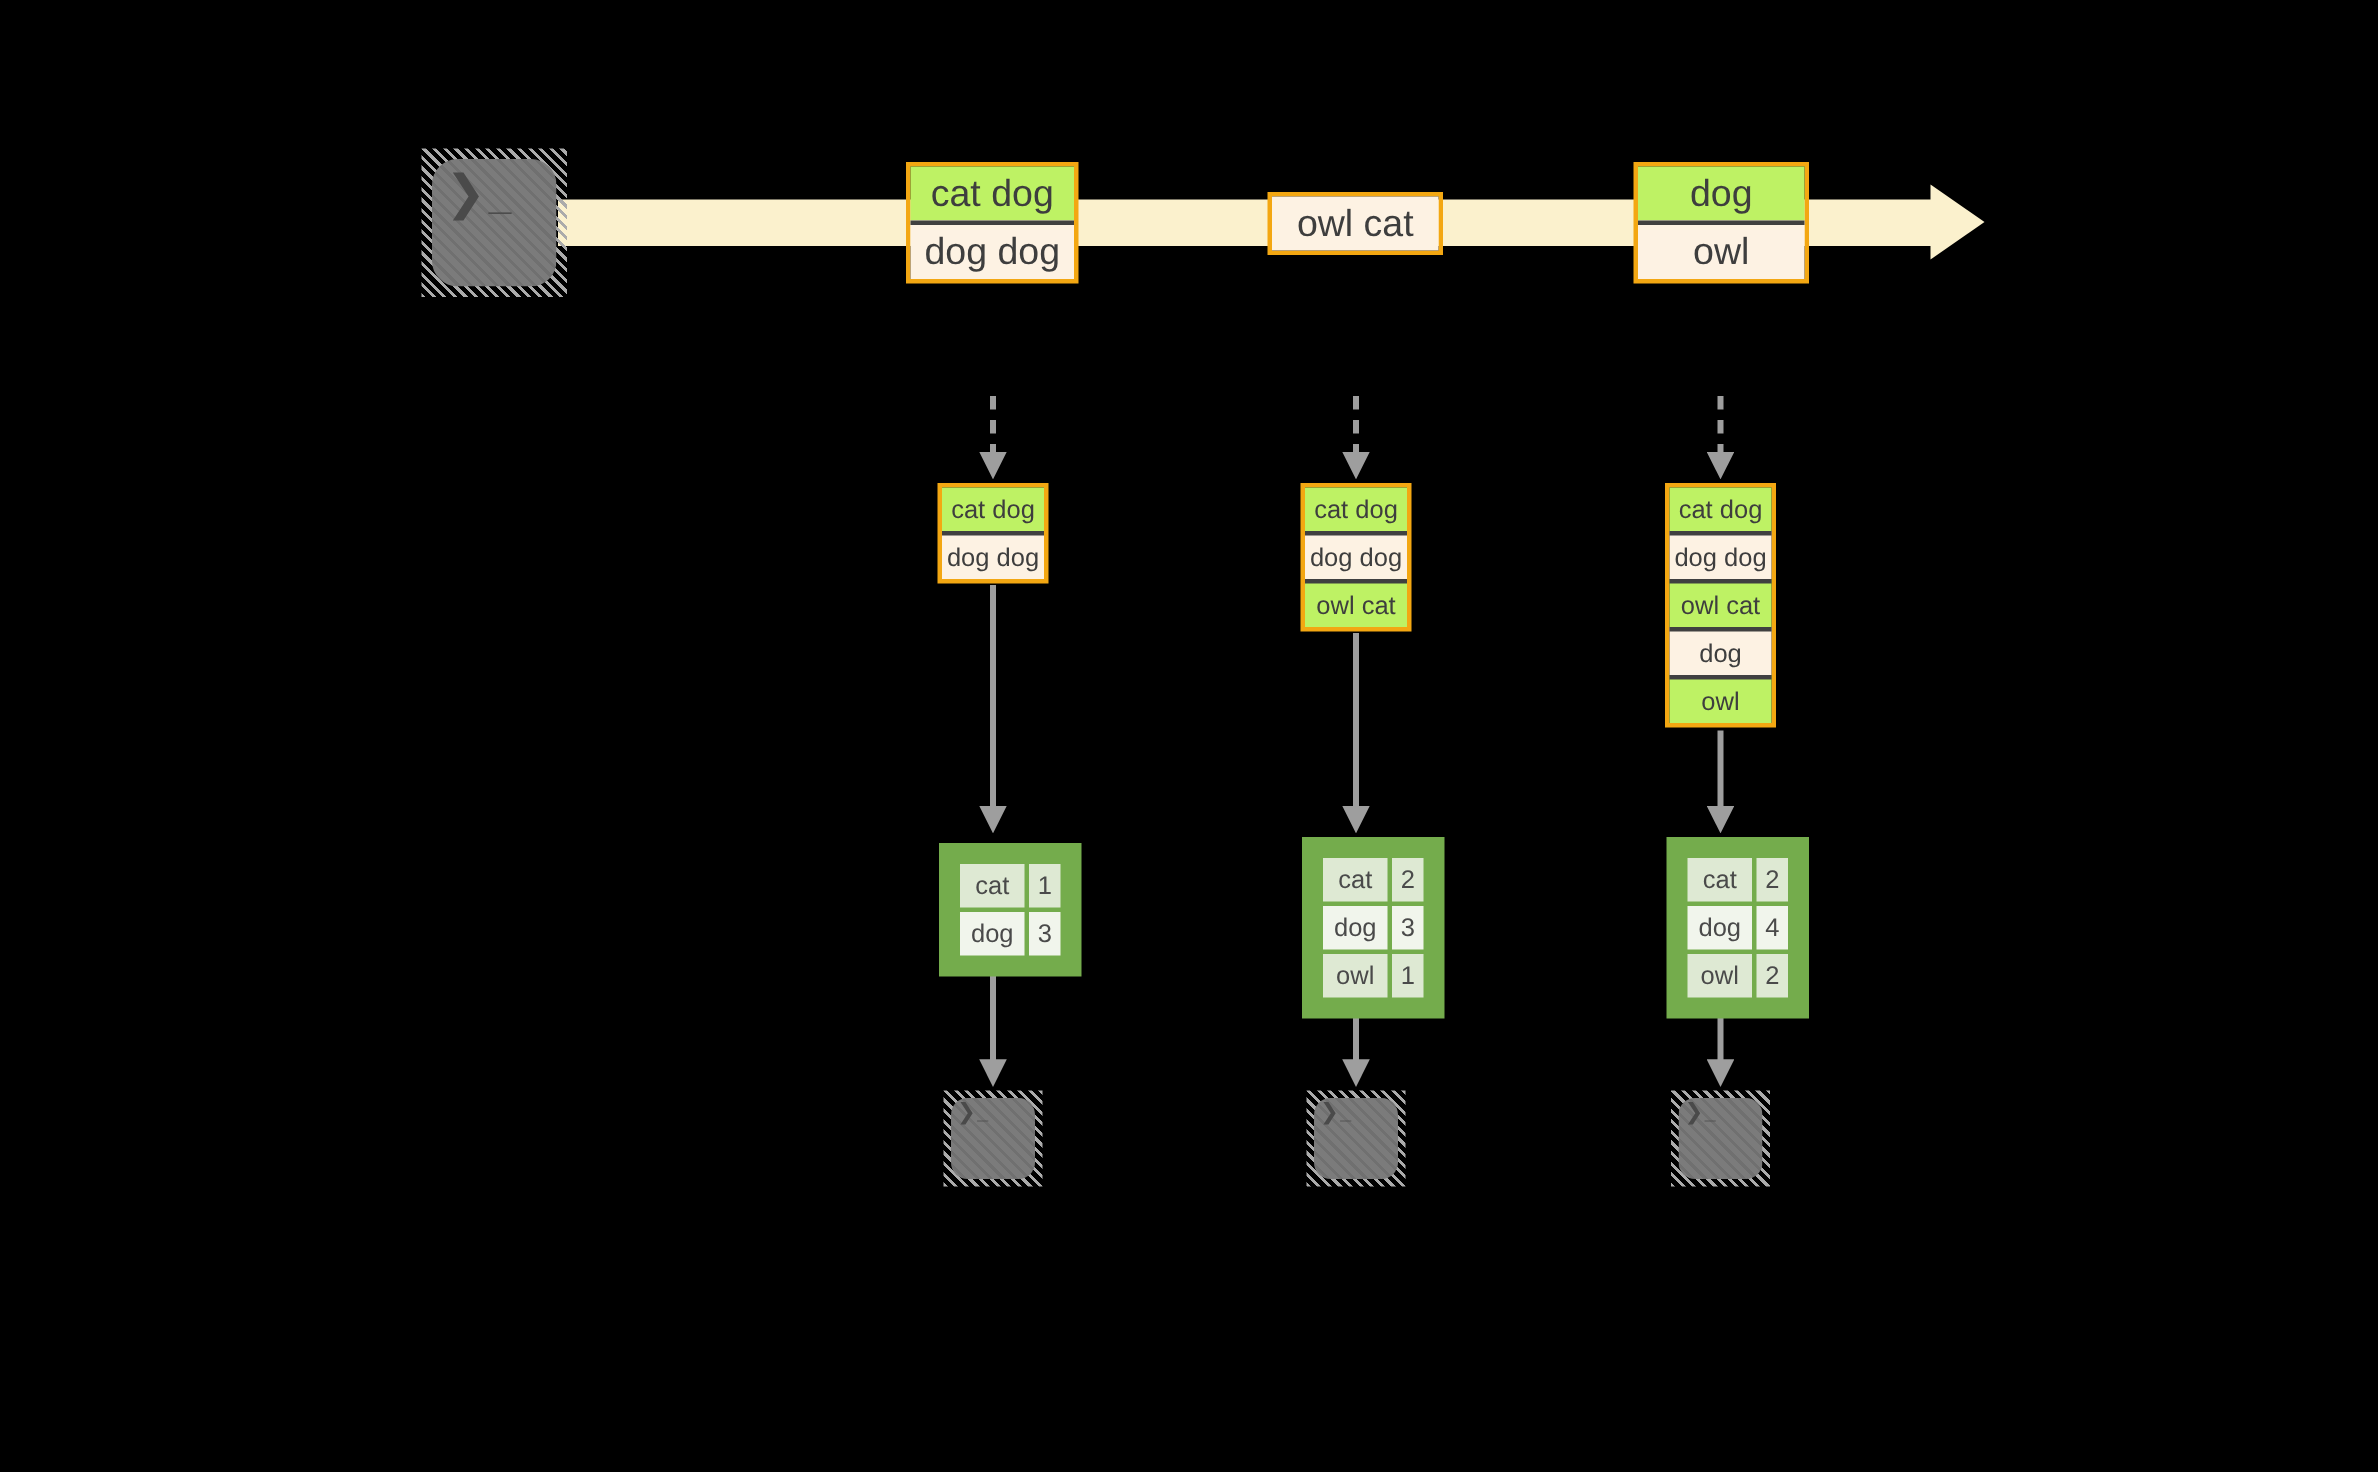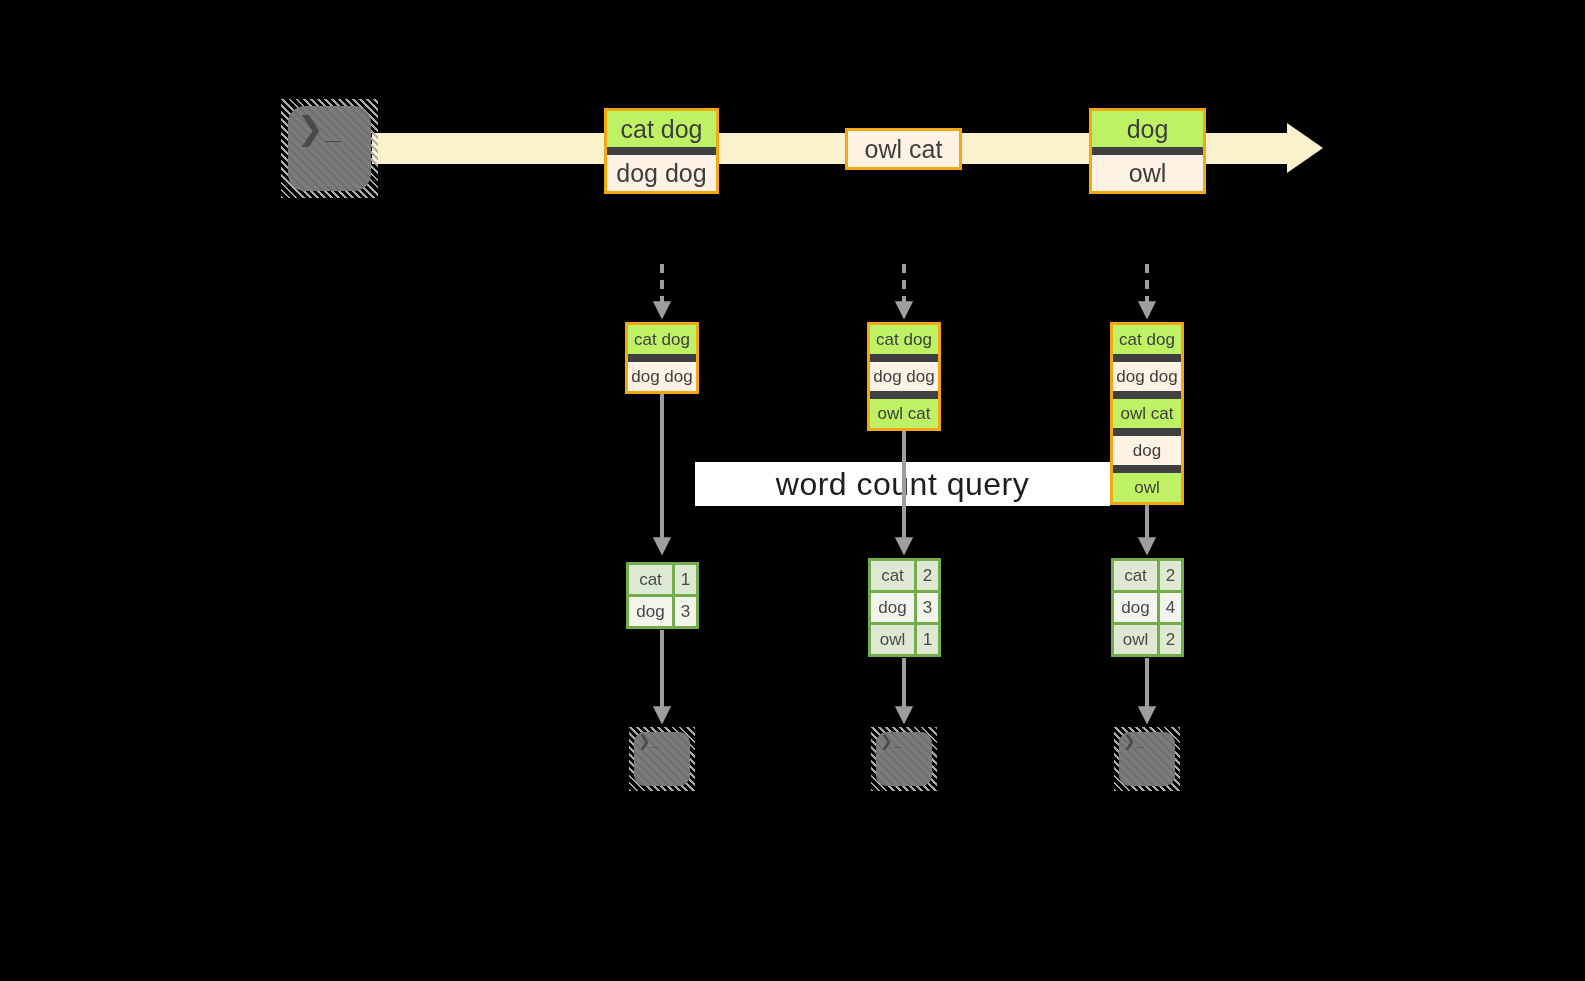--- a/index.html
+++ b/index.html
@@ -14,34 +14,34 @@
                  background:#FBF1CD; z-index:1; }
   .stream-head { position:absolute; left:1287px; top:123px; width:0; height:0; z-index:1;
                  border-left:36px solid #FBF1CD;
                  border-top:25px solid transparent; border-bottom:25px solid transparent; }
 
   
   .obox { position:absolute; border:3px solid #F3A712; z-index:3;
           display:flex; flex-direction:column; }
   .obox .row { display:flex; align-items:center; justify-content:center;
                color:#3E3E3E; }
-  .obox .row + .row { border-top:8px solid #404040; }
+  .obox .row + .row { border-top:3px solid #404040; }
   .row.dark  { background:#bef264; }
   .row.light { background:#FDF2E3; }
   .stream-box .row { height:36px; font-size:25px; }
   .state-box  .row { height:29px; font-size:17px; }
 
   
   .query-band { position:absolute; left:695px; top:462px; width:415px; height:44px;
                 background:#FFFFFF; z-index:1;
                 display:flex; align-items:center; justify-content:center; }
   .query-band span { font-size:32px; font-weight:300; color:#1E1E1E; letter-spacing:0.5px; }
 
   
-  .gtable { position:absolute; z-index:3; background:#74AC4C; padding:3px;
+  .gtable { position:absolute; z-index:3; background:#74AC4C; padding:14px;
             display:grid; grid-template-columns:43px 21px; gap:3px; }
   .gcell { height:29px; display:flex; align-items:center; justify-content:center;
            font-size:17px; color:#4A4A4A; }
   .gcell.light { background:#DEE9D3; }
   .gcell.white { background:#F1F5EC; }
 
   
   .term { position:absolute; z-index:3; }
   .term-hatch { position:absolute; inset:0;
     background:repeating-linear-gradient(45deg,#ABABAB 0 2px,transparent 2px 5px); }
@@ -119,23 +119,20 @@
     <div class="row dark">owl cat</div>
   </div>
   <div class="obox state-box" style="left:1110px;top:322px;width:68px">
     <div class="row dark">cat dog</div>
     <div class="row light">dog dog</div>
     <div class="row dark">owl cat</div>
     <div class="row light">dog</div>
     <div class="row dark">owl</div>
   </div>
 
-  <div class="query-band">
-    <span>word count query</span>
-  </div>
 
   <div class="gtable" style="left:626px;top:562px">
     <div class="gcell light">cat</div>
     <div class="gcell light">1</div>
     <div class="gcell white">dog</div>
     <div class="gcell white">3</div>
   </div>
   <div class="gtable" style="left:868px;top:558px">
     <div class="gcell light">cat</div>
     <div class="gcell light">2</div>

